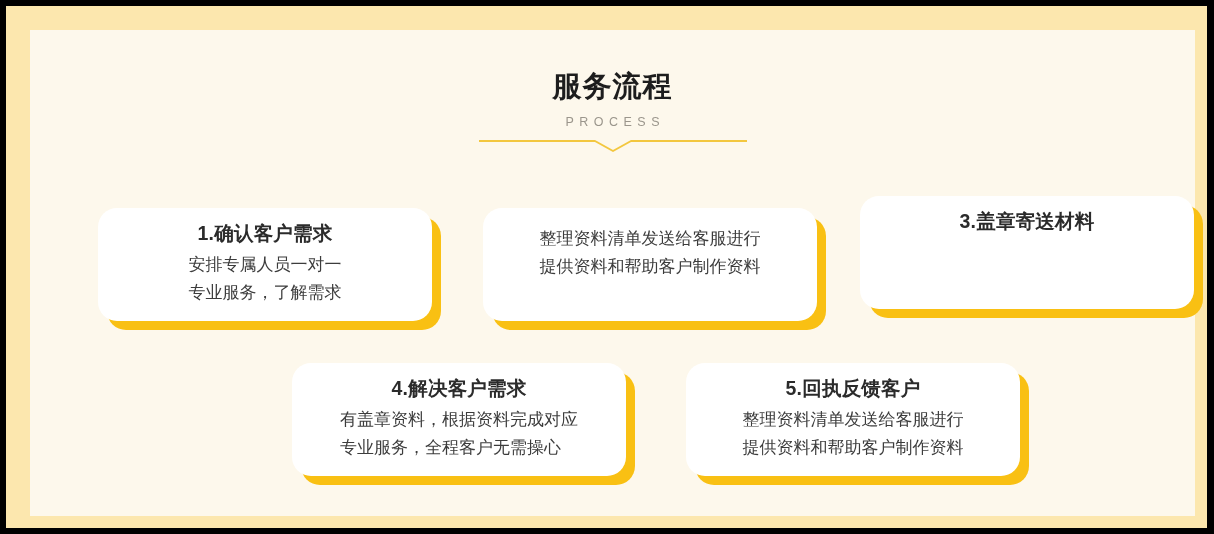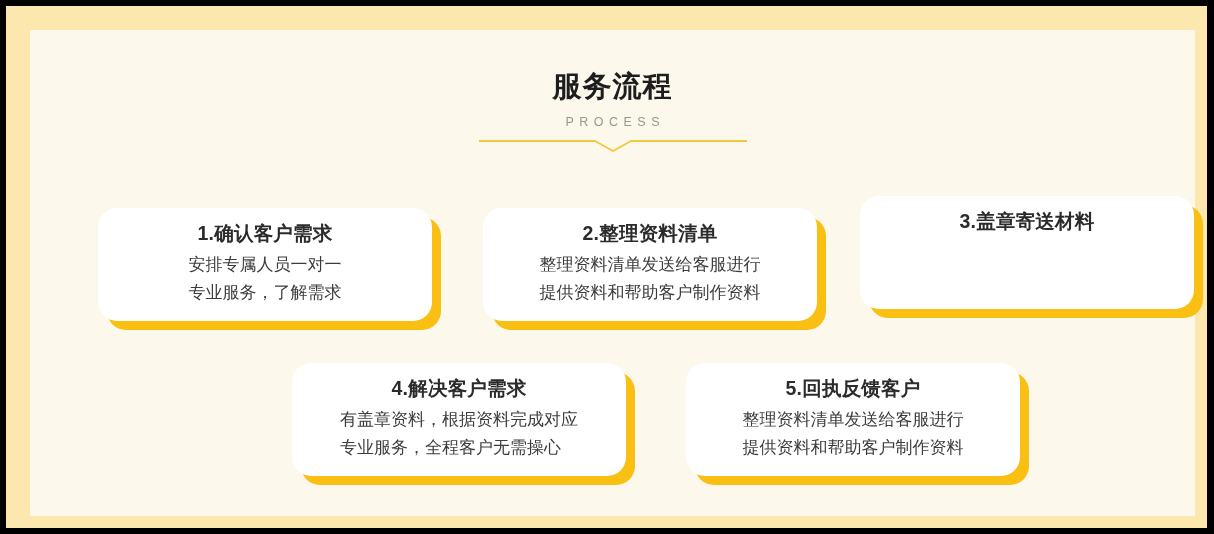--- a/index.html
+++ b/index.html
@@ -157,21 +157,20 @@
           <div class="card-desc">
             <div>安排专属人员一对一</div>
             <div>专业服务，了解需求</div>
           </div>
         </div>
       </div>
 
       <div class="card" id="card-2">
         <div class="card-shadow"></div>
         <div class="card-body">
-          <div class="card-title">2.整理资料清单</div>
           <div class="card-desc">
             <div>整理资料清单发送给客服进行</div>
             <div>提供资料和帮助客户制作资料</div>
           </div>
         </div>
       </div>
 
       <div class="card" id="card-3">
         <div class="card-shadow"></div>
         <div class="card-body">

